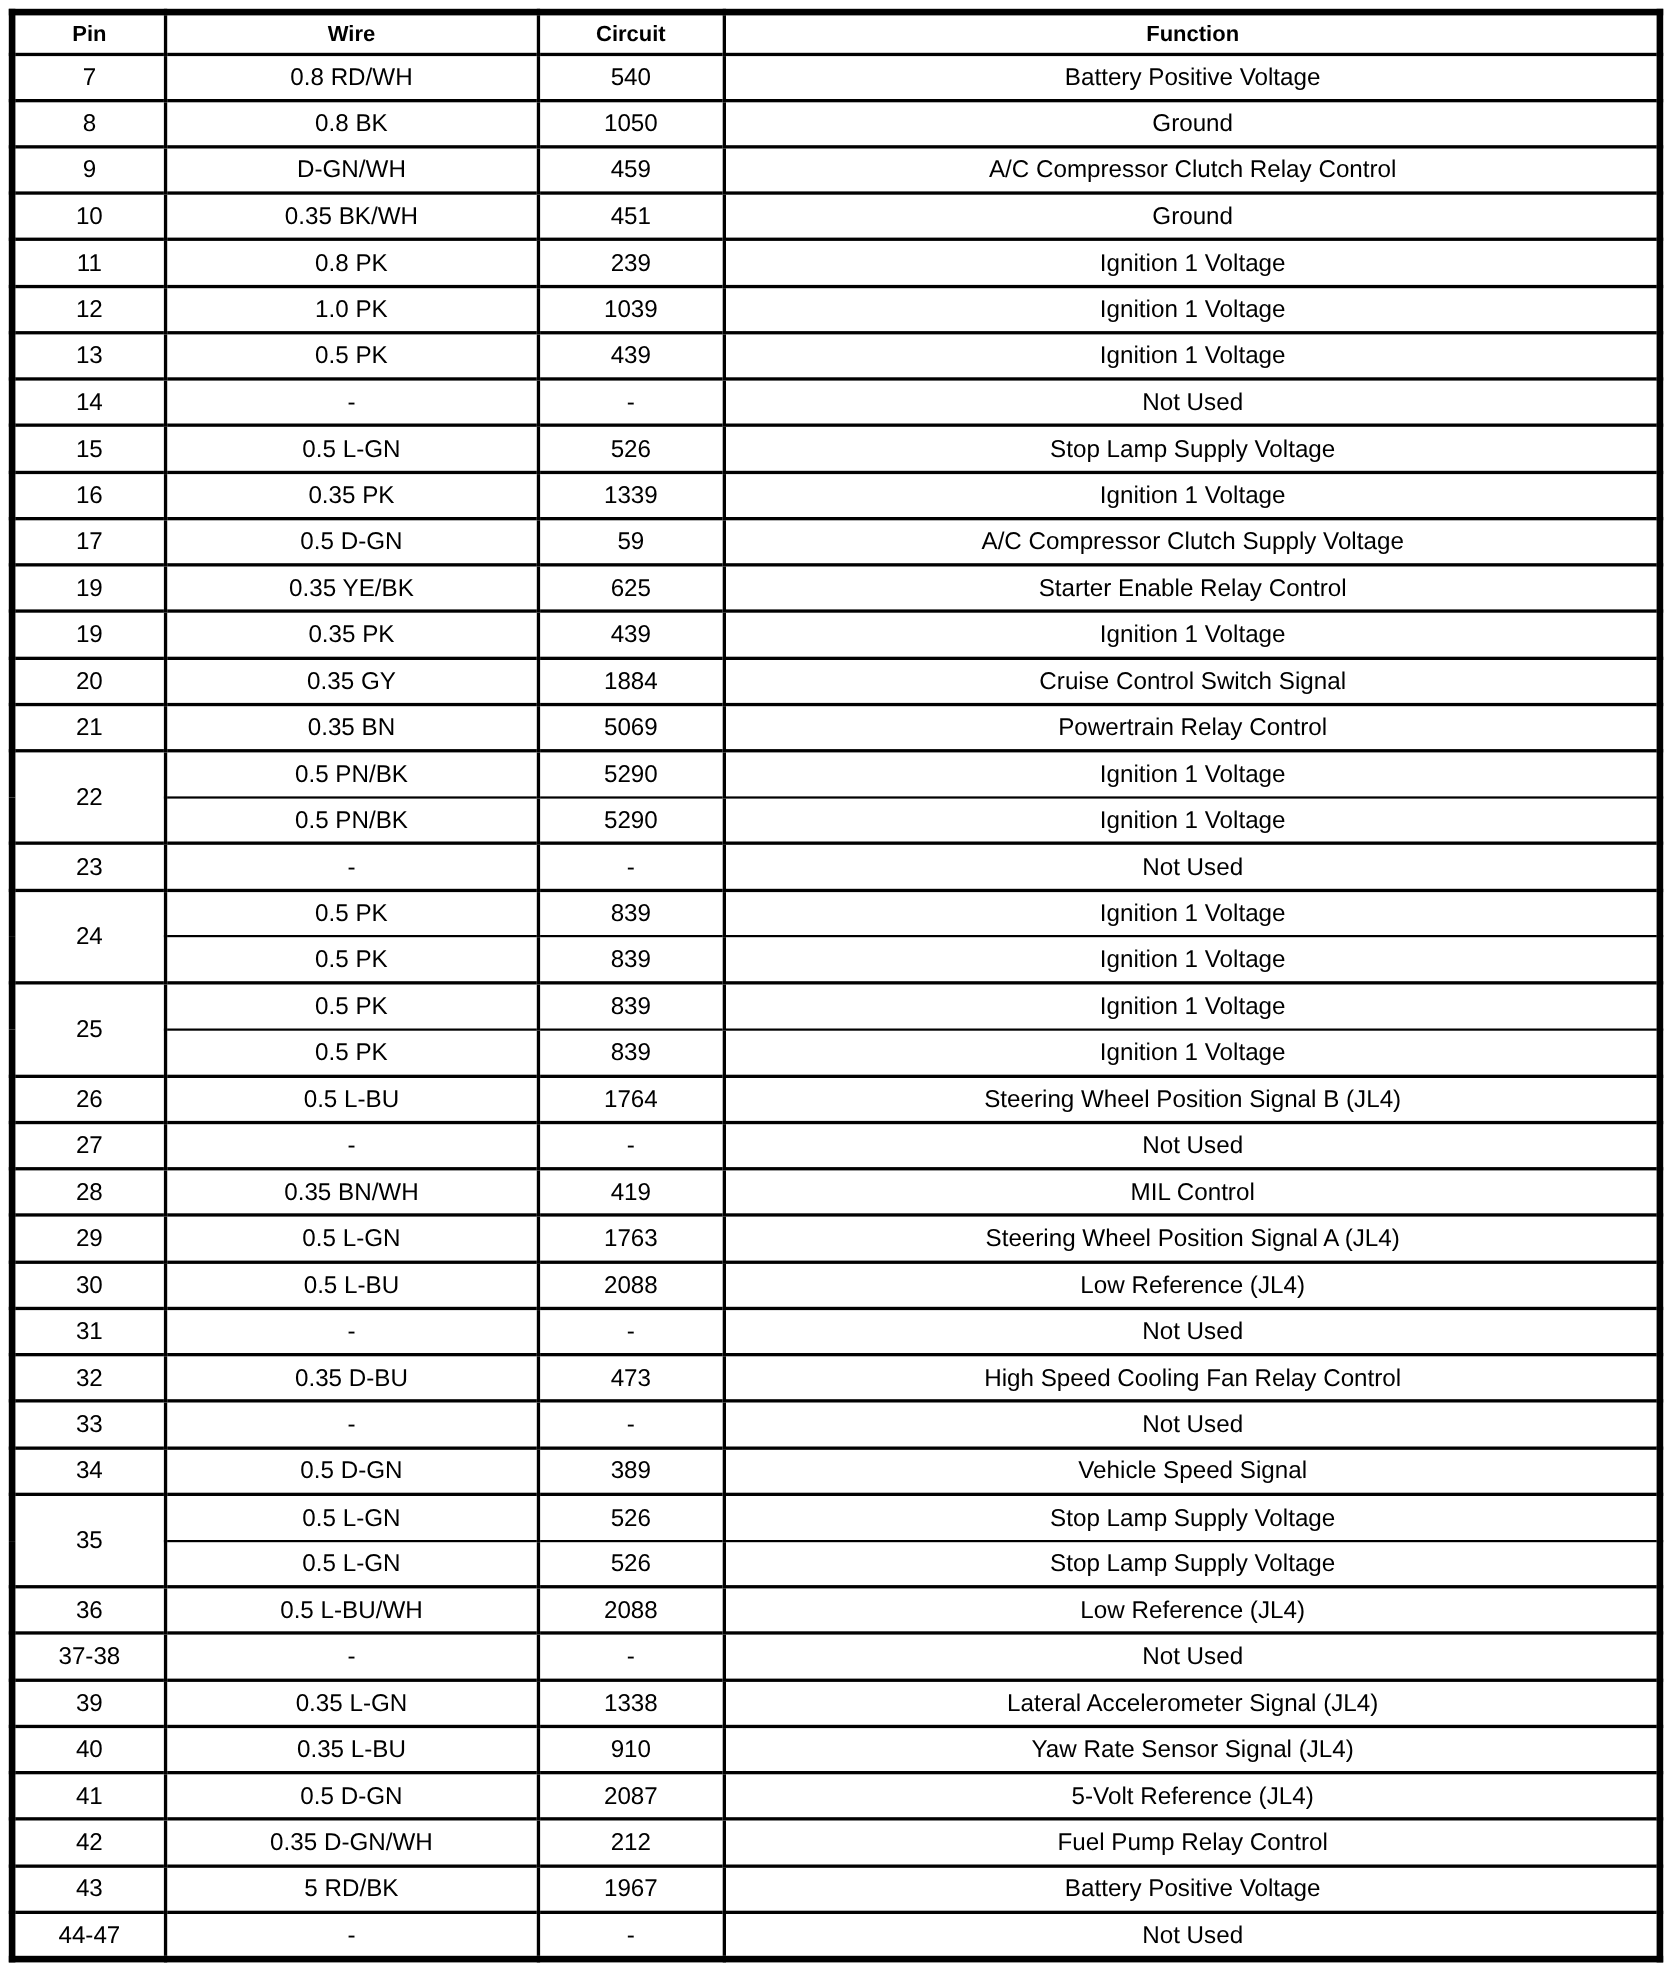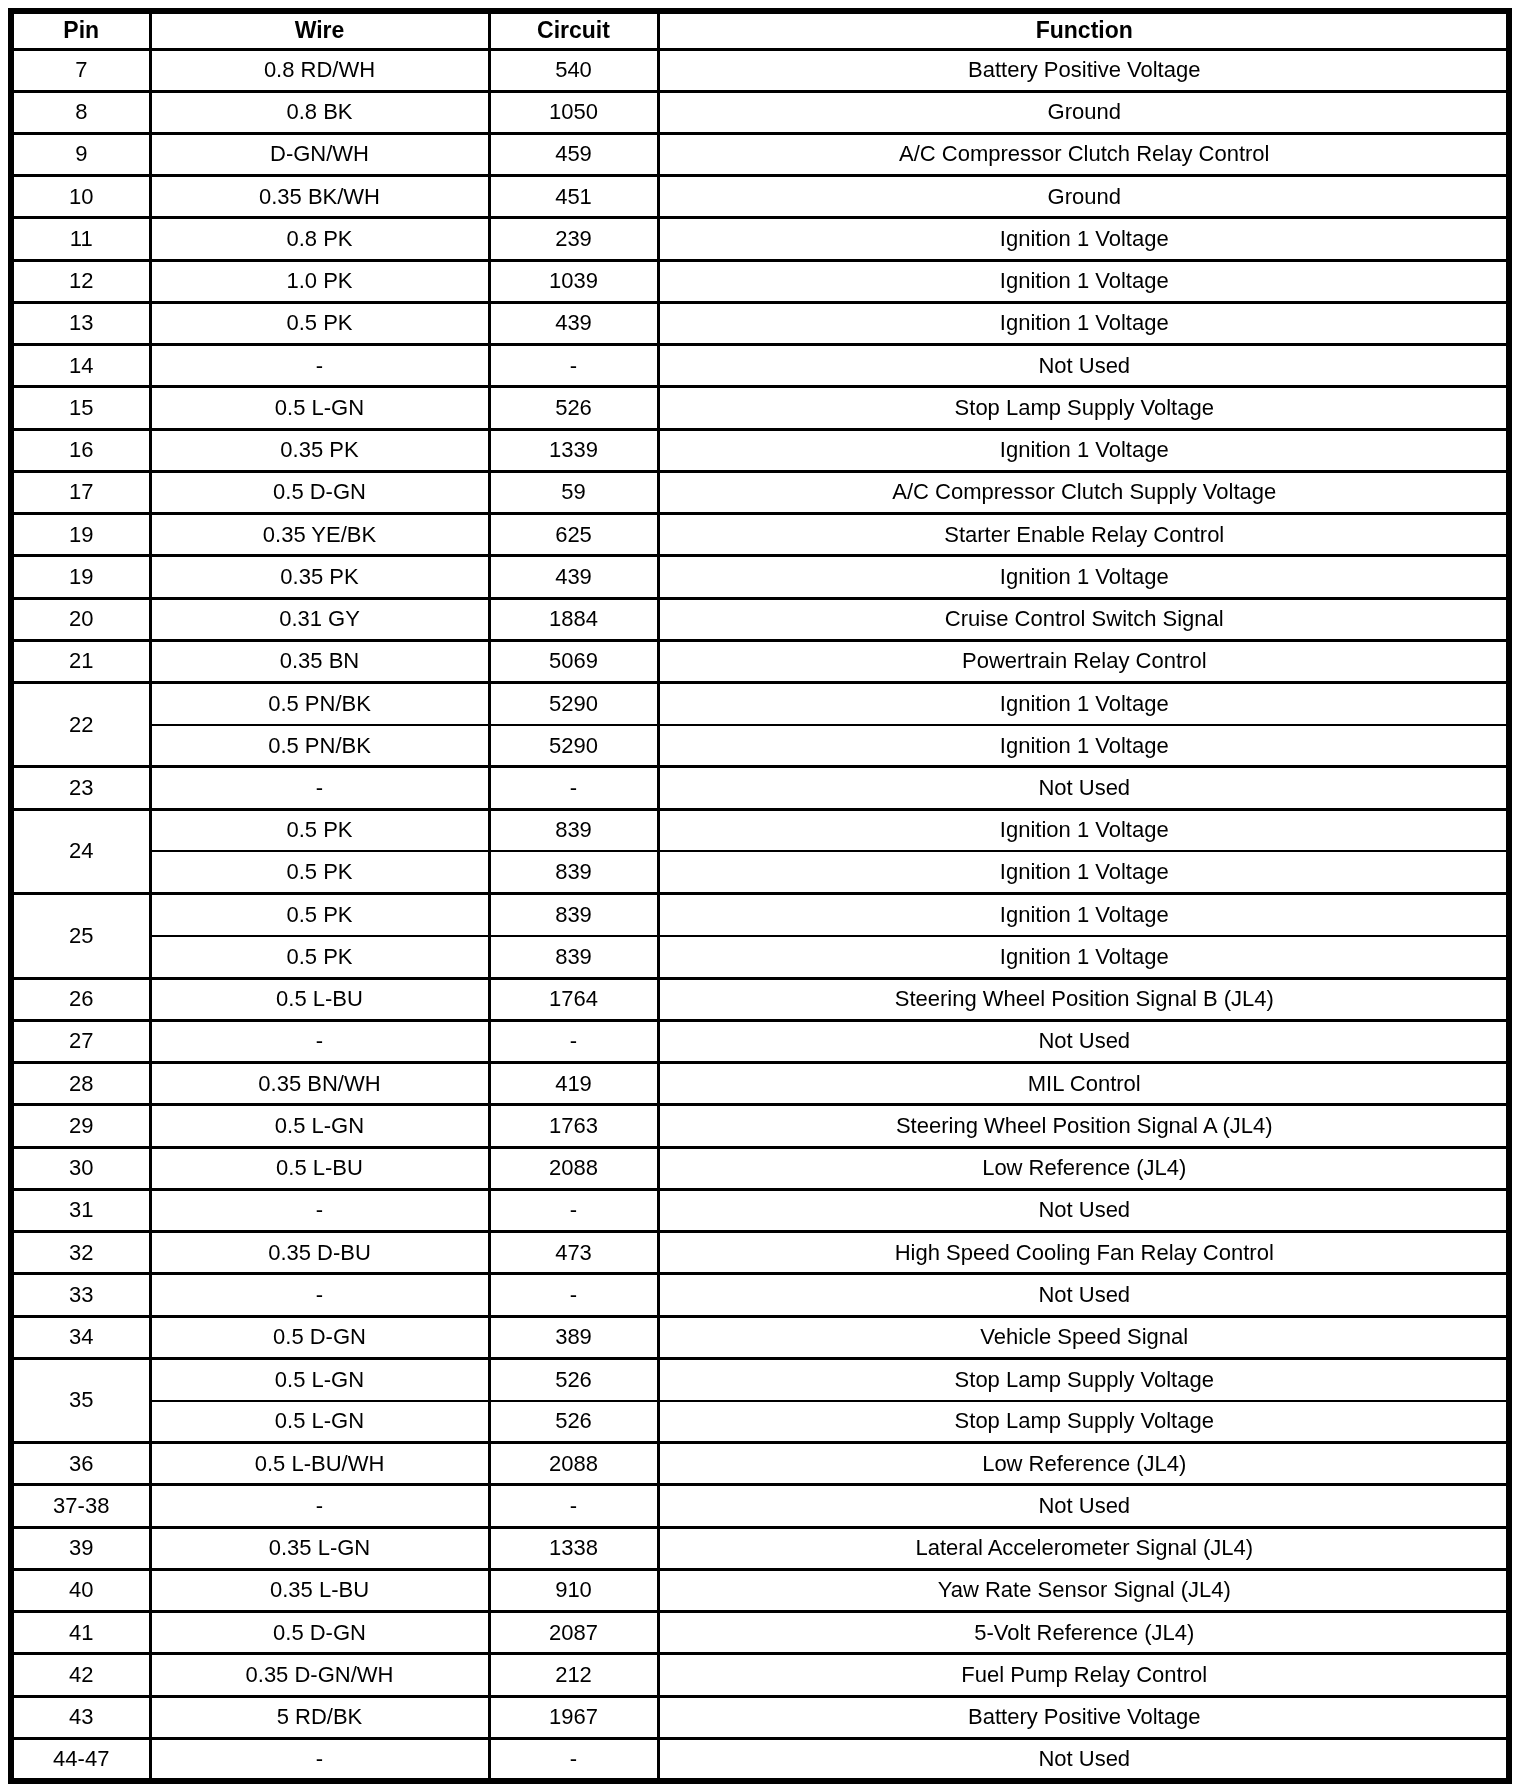--- a/index.html
+++ b/index.html
@@ -38,21 +38,21 @@
     padding: 2px 4px;
     vertical-align: middle;
     text-align: center;
     overflow: hidden;
     white-space: nowrap;
   }
   thead tr { height: 38px; }
   tbody tr { height: 41px; }
   th {
     font-weight: bold;
-    font-size: 23px;
+    font-size: 20px;
   }
   td.col-function, th.col-function {
     text-align: center;
     padding-left: 7px;
   }
   th.col-function { }
   tr.cont > td { border-top-width: 2px; }
 </style>
 </head>
 <body>
@@ -147,21 +147,21 @@
           <td class="col-function">Starter Enable Relay Control</td>
         </tr>
         <tr>
           <td rowspan="1" class="col-pin">19</td>
           <td class="col-wire">0.35 PK</td>
           <td class="col-circuit">439</td>
           <td class="col-function">Ignition 1 Voltage</td>
         </tr>
         <tr>
           <td rowspan="1" class="col-pin">20</td>
-          <td class="col-wire">0.31 GY</td>
+          <td class="col-wire">0.35 GY</td>
           <td class="col-circuit">1884</td>
           <td class="col-function">Cruise Control Switch Signal</td>
         </tr>
         <tr>
           <td rowspan="1" class="col-pin">21</td>
           <td class="col-wire">0.35 BN</td>
           <td class="col-circuit">5069</td>
           <td class="col-function">Powertrain Relay Control</td>
         </tr>
         <tr>

